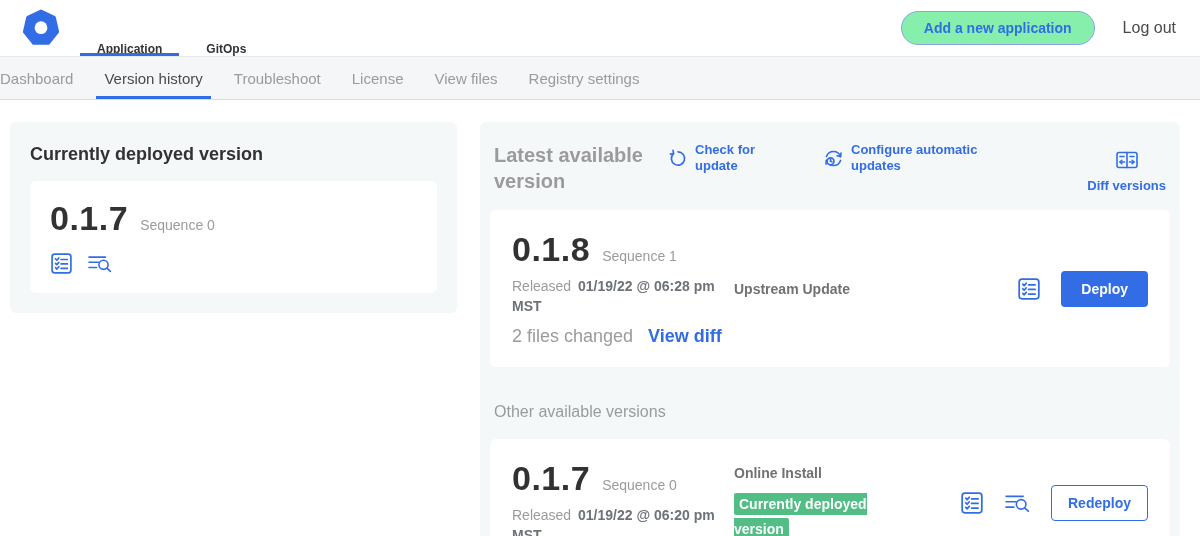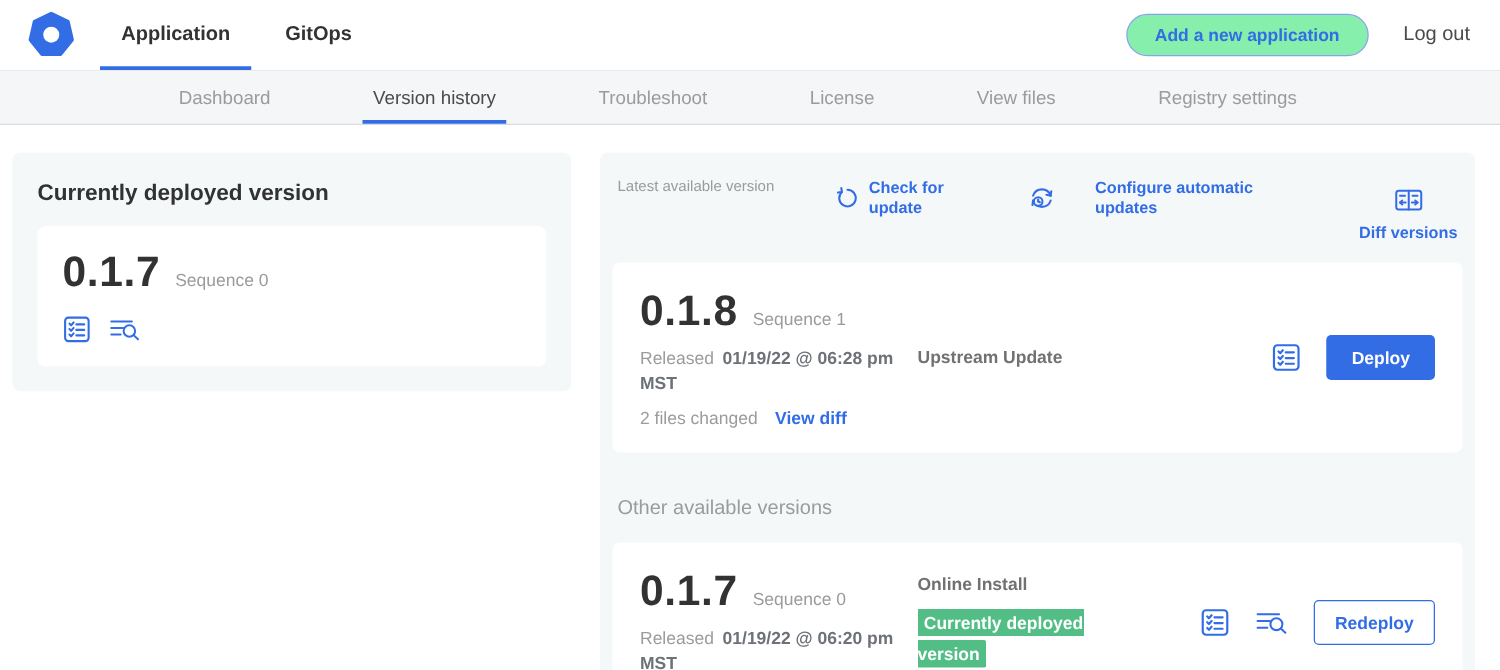--- a/index.html
+++ b/index.html
@@ -14,32 +14,32 @@
   }
   *{box-sizing:border-box;margin:0;padding:0;}
   html,body{width:1200px;height:536px;overflow:hidden;background:#fff;
     font-family:"Liberation Sans","DejaVu Sans",sans-serif;color:var(--text-dark);}
 
   
   .topnav{height:57px;display:flex;align-items:center;padding:0 24px 0 22px;
     background:#fff;border-bottom:1px solid #e7e9ea;}
   .logo{display:flex;align-items:center;}
   .topnav-tabs{display:flex;height:100%;margin-left:15px;}
-  .toptab{height:100%;display:flex;align-items:center;padding:0 22px;font-size:16px;
+  .toptab{height:100%;display:flex;align-items:flex-end;padding:0 22px;font-size:12px;
     font-weight:600;color:var(--text-dark);position:relative;cursor:pointer;}
   .toptab.active::after{content:"";position:absolute;left:5px;right:5px;bottom:0;height:3px;background:var(--blue);}
   .topnav-right{margin-left:auto;display:flex;align-items:center;gap:28px;}
   .add-app-btn{height:34px;padding:0 22px;border-radius:17px;border:1px solid #8aa2ee;
     background:#86efac;color:var(--blue);font-size:14px;font-weight:700;cursor:pointer;
     font-family:inherit;}
   .logout{font-size:16px;color:#4a4a4a;cursor:pointer;}
 
   
   .subnav{height:43px;background:#f5f6f7;border-bottom:1px solid #d9dcdd;
-    display:flex;padding-left:143px;gap:82px;}
+    display:flex;gap:31px;}
   .subnav-item{display:flex;align-items:center;font-size:15px;color:var(--gray);
     position:relative;cursor:pointer;white-space:nowrap;}
   .subnav-item.active{color:#4a4a4a;}
   .subnav-item.active::after{content:"";position:absolute;left:-8px;right:-8px;bottom:0;height:3px;background:var(--blue);}
 
   
   .main{display:flex;align-items:flex-start;padding:22px 20px 0 10px;background:#fff;}
   .panel{background:var(--panel-bg);border-radius:6px;}
   .panel-left{width:447px;padding:20px;}
   .panel-left h2{font-size:18px;font-weight:700;color:var(--text-dark);margin-top:2px;}
@@ -47,37 +47,37 @@
   .version-row{display:flex;align-items:baseline;}
   .version-number{font-size:34px;font-weight:700;color:var(--text-dark);letter-spacing:.5px;}
   .sequence{font-size:14px;color:var(--gray);margin-left:12px;}
   .deployed-at{font-size:14px;color:var(--light-gray);margin-top:10px;}
   .icon-row{display:flex;gap:14px;margin-top:14px;align-items:center;}
   .icon-btn{display:inline-flex;cursor:pointer;}
   .icon-btn svg,.header-action svg{display:block;}
 
   .panel-right{width:700px;margin-left:23px;padding:12px 10px 16px;height:470px;}
   .avail-header{display:flex;align-items:flex-start;padding:8px 4px 0 4px;}
-  .avail-title{font-size:12px;font-weight:400;color:var(--gray);width:150px;line-height:1.3;}
+  .avail-title{font-size:20px;font-weight:700;color:var(--gray);width:150px;line-height:1.3;}
   .header-action{display:flex;gap:7px;color:var(--blue);font-size:13px;font-weight:600;
     line-height:1.25;cursor:pointer;align-items:center;}
   .ha-check{margin-left:24px;}
   .ha-check .ha-label{max-width:72px;}
   .ha-config{margin-left:56px;}
-  .ha-config .ha-label{max-width:140px;margin-left:25px;}
+  .ha-config .ha-label{max-width:140px;}
   .ha-diff{margin-left:auto;margin-top:7px;align-items:center;flex-direction:column;}
 
   .release-card{background:#fff;border-radius:6px;display:flex;align-items:center;padding:20px 22px;}
   .card-latest{margin-top:16px;justify-content:center;}
   .card-other{margin-top:18px;}
   .col-left{width:212px;flex:none;}
   .released{margin-top:8px;font-size:14px;line-height:1.4;max-width:205px;}
   .rel-label{color:var(--gray);margin-right:3px;}
   .rel-date{color:var(--date-gray);font-weight:700;}
-  .files-row{margin-top:10px;font-size:14px;color:var(--gray);}
+  .files-row{margin-top:10px;font-size:18px;color:var(--gray);}
   .view-diff{color:var(--blue);font-weight:600;margin-left:10px;cursor:pointer;}
   .col-mid{flex:1;padding-left:10px;}
   .source{font-size:14px;font-weight:600;color:var(--mid-gray);}
   .badge-wrap{margin-top:10px;width:152px;line-height:1.55;}
   .deployed-badge{display:inline;background:var(--green);color:#fff;font-size:14px;
     font-weight:600;padding:3px 5px;border-radius:2px;}
   .col-right{flex:none;display:flex;align-items:center;gap:20px;}
   .btn-deploy{background:var(--blue);color:#fff;border:none;border-radius:4px;
     font-size:14px;font-weight:700;padding:10px 20px;cursor:pointer;font-family:inherit;}
   .btn-redeploy{background:#fff;color:var(--blue);border:1px solid var(--blue);

